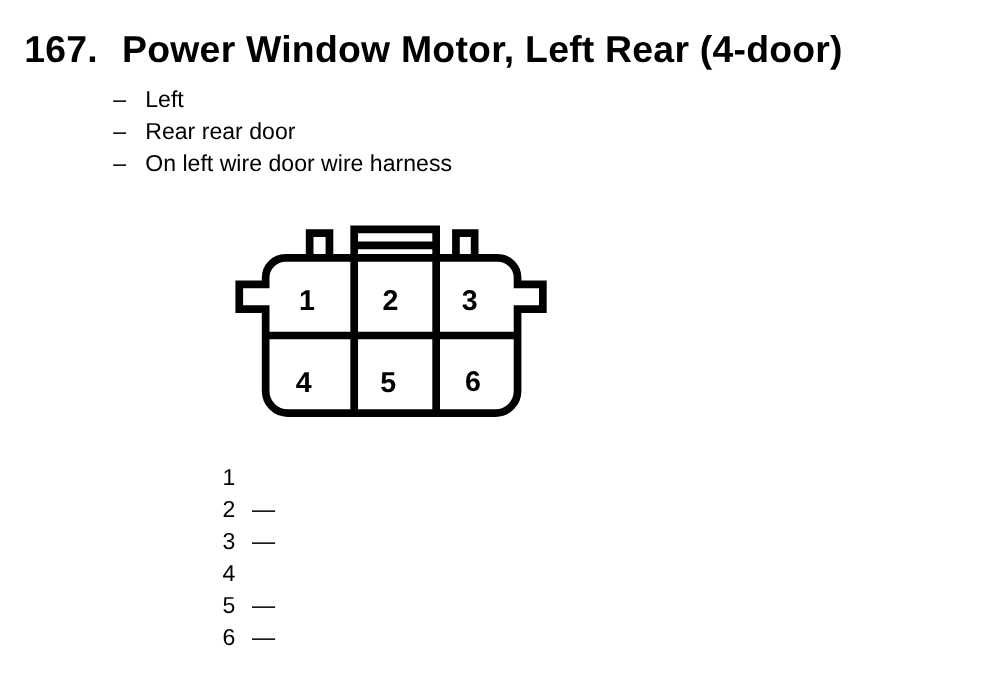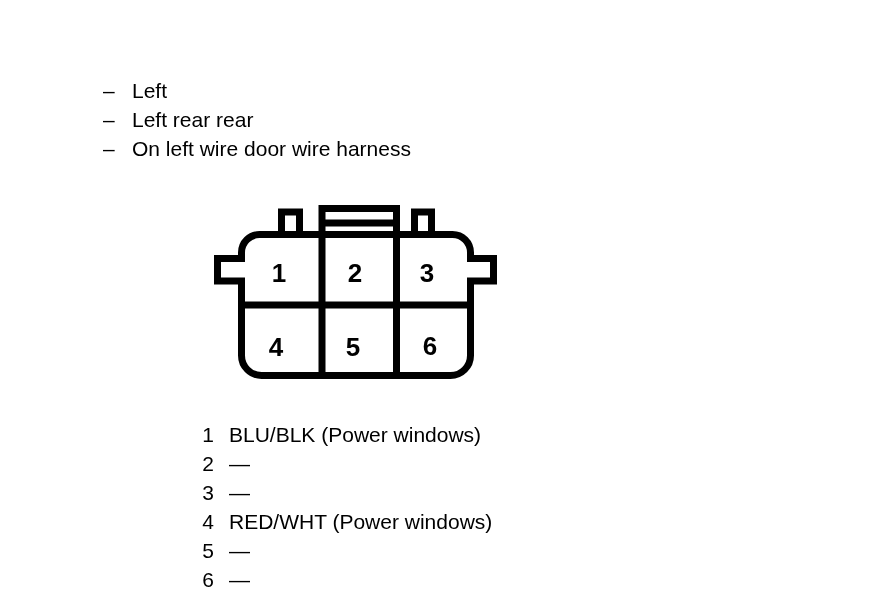--- a/index.html
+++ b/index.html
@@ -85,30 +85,32 @@
     text-align: right;
   }
   .pin-wire {
     margin-left: 15px;
   }
 </style>
 </head>
 <body>
 
 <div class="heading">
+  <span>167.</span>
+  <span>Power Window Motor, Left Rear (4-door)</span>
 </div>
 
 <div class="details">
   <div class="detail-line">
     <span class="detail-dash">–</span>
     <span>Left</span>
   </div>
   <div class="detail-line">
     <span class="detail-dash">–</span>
-    <span>Left rear rear</span>
+    <span>Rear rear door</span>
   </div>
   <div class="detail-line">
     <span class="detail-dash">–</span>
     <span>On left wire door wire harness</span>
   </div>
 </div>
 
 <div class="connector">
   <svg width="320" height="200" viewBox="195 195 320 200">
     <g fill="none" stroke="#000000" stroke-width="7">
@@ -148,33 +150,31 @@
   <span class="pin-cavity-num" style="left:160px; top:78px;">2</span>
   <span class="pin-cavity-num" style="left:232px; top:78px;">3</span>
   <span class="pin-cavity-num" style="left:81px; top:152px;">4</span>
   <span class="pin-cavity-num" style="left:158px; top:152px;">5</span>
   <span class="pin-cavity-num" style="left:235px; top:151px;">6</span>
 </div>
 
 <div class="pin-table">
   <div class="pin-row">
     <span class="pin-num">1</span>
-    <span class="pin-wire">BLU/BLK (Power windows)</span>
   </div>
   <div class="pin-row">
     <span class="pin-num">2</span>
     <span class="pin-wire">—</span>
   </div>
   <div class="pin-row">
     <span class="pin-num">3</span>
     <span class="pin-wire">—</span>
   </div>
   <div class="pin-row">
     <span class="pin-num">4</span>
-    <span class="pin-wire">RED/WHT (Power windows)</span>
   </div>
   <div class="pin-row">
     <span class="pin-num">5</span>
     <span class="pin-wire">—</span>
   </div>
   <div class="pin-row">
     <span class="pin-num">6</span>
     <span class="pin-wire">—</span>
   </div>
 </div>

